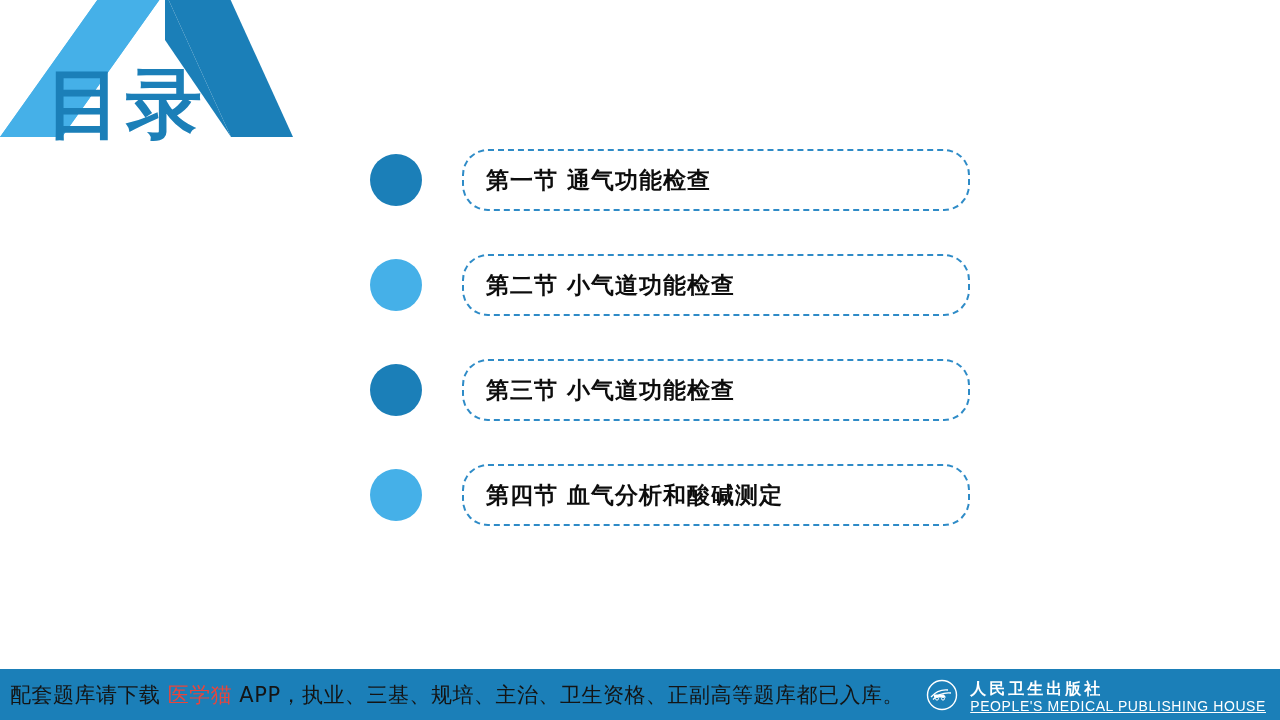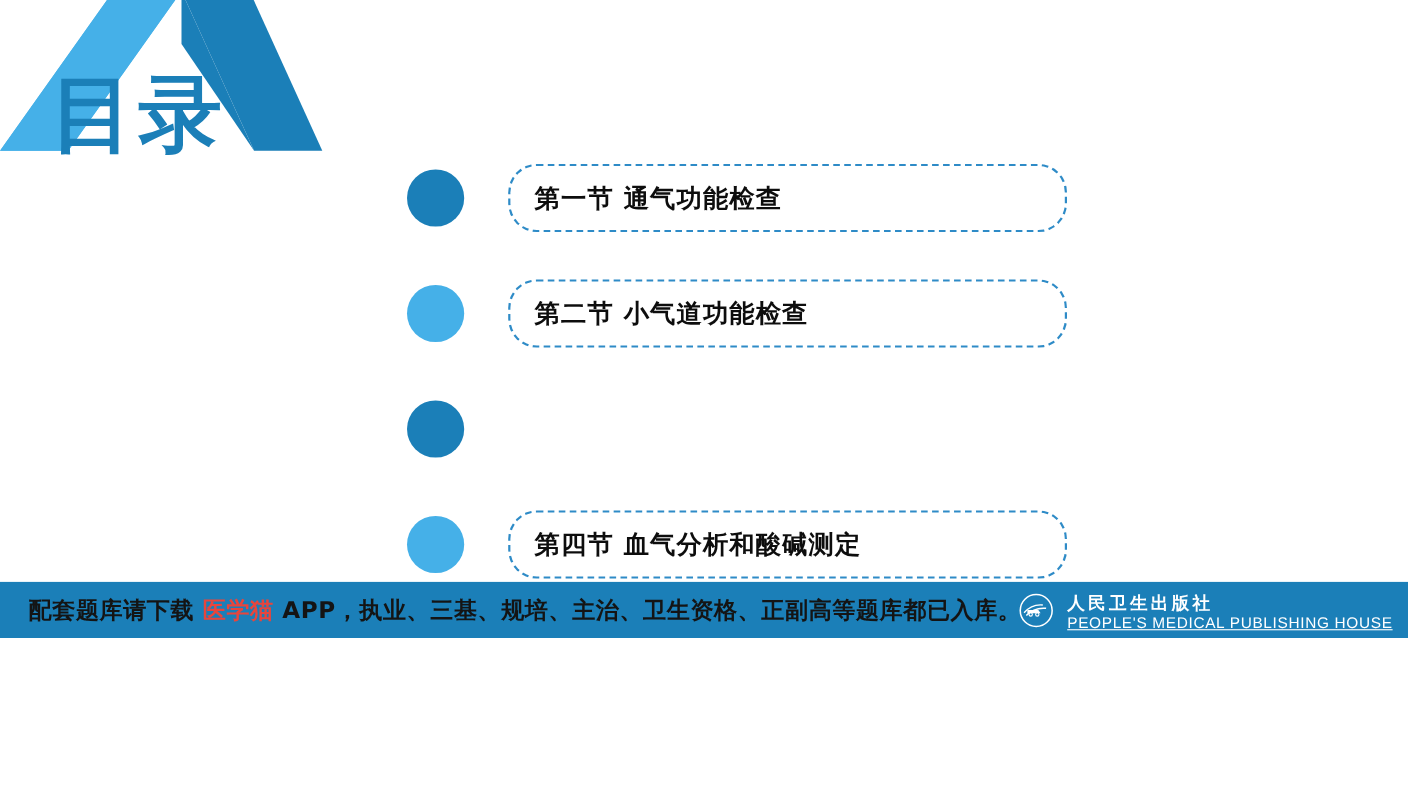--- a/index.html
+++ b/index.html
@@ -9,21 +9,21 @@
   body {
     width: 1280px;
     height: 720px;
     overflow: hidden;
     background: #ffffff;
     font-family: "Liberation Sans", "DejaVu Sans", sans-serif;
   }
   .slide {
     position: relative;
     width: 1280px;
-    height: 580px;
+    height: 720px;
     background: #ffffff;
   }
 
   
   .header-mark {
     position: absolute;
     left: 0;
     top: 0;
     width: 300px;
     height: 140px;
@@ -98,27 +98,26 @@
     position: absolute;
     left: 0;
     bottom: 0;
     width: 1280px;
     height: 51px;
     background: #1B7FB8;
     display: flex;
     align-items: center;
   }
   .banner-text {
-    margin-left: 26px;
+    margin-left: 10px;
     font-size: 21px;
     color: #141414;
     letter-spacing: 0.5px;
     white-space: nowrap;
     font-family: "DejaVu Sans", "Liberation Sans", sans-serif;
-    font-weight: bold;
   }
   .banner-text .hl {
     color: #E8453C;
   }
   .publisher {
     position: absolute;
     right: 14px;
     top: 50%;
     transform: translateY(-50%);
     display: flex;
@@ -183,20 +182,23 @@
 
     <div class="toc-row">
       <div class="bullet light"></div>
       <div class="toc-box">
         <span class="toc-text">第二节  小气道功能检查</span>
       </div>
     </div>
 
     <div class="toc-row">
       <div class="bullet dark"></div>
+      <div class="toc-box">
+        <span class="toc-text">第三节  小气道功能检查</span>
+      </div>
     </div>
 
     <div class="toc-row">
       <div class="bullet light"></div>
       <div class="toc-box">
         <span class="toc-text">第四节  血气分析和酸碱测定</span>
       </div>
     </div>
 
   </div>

